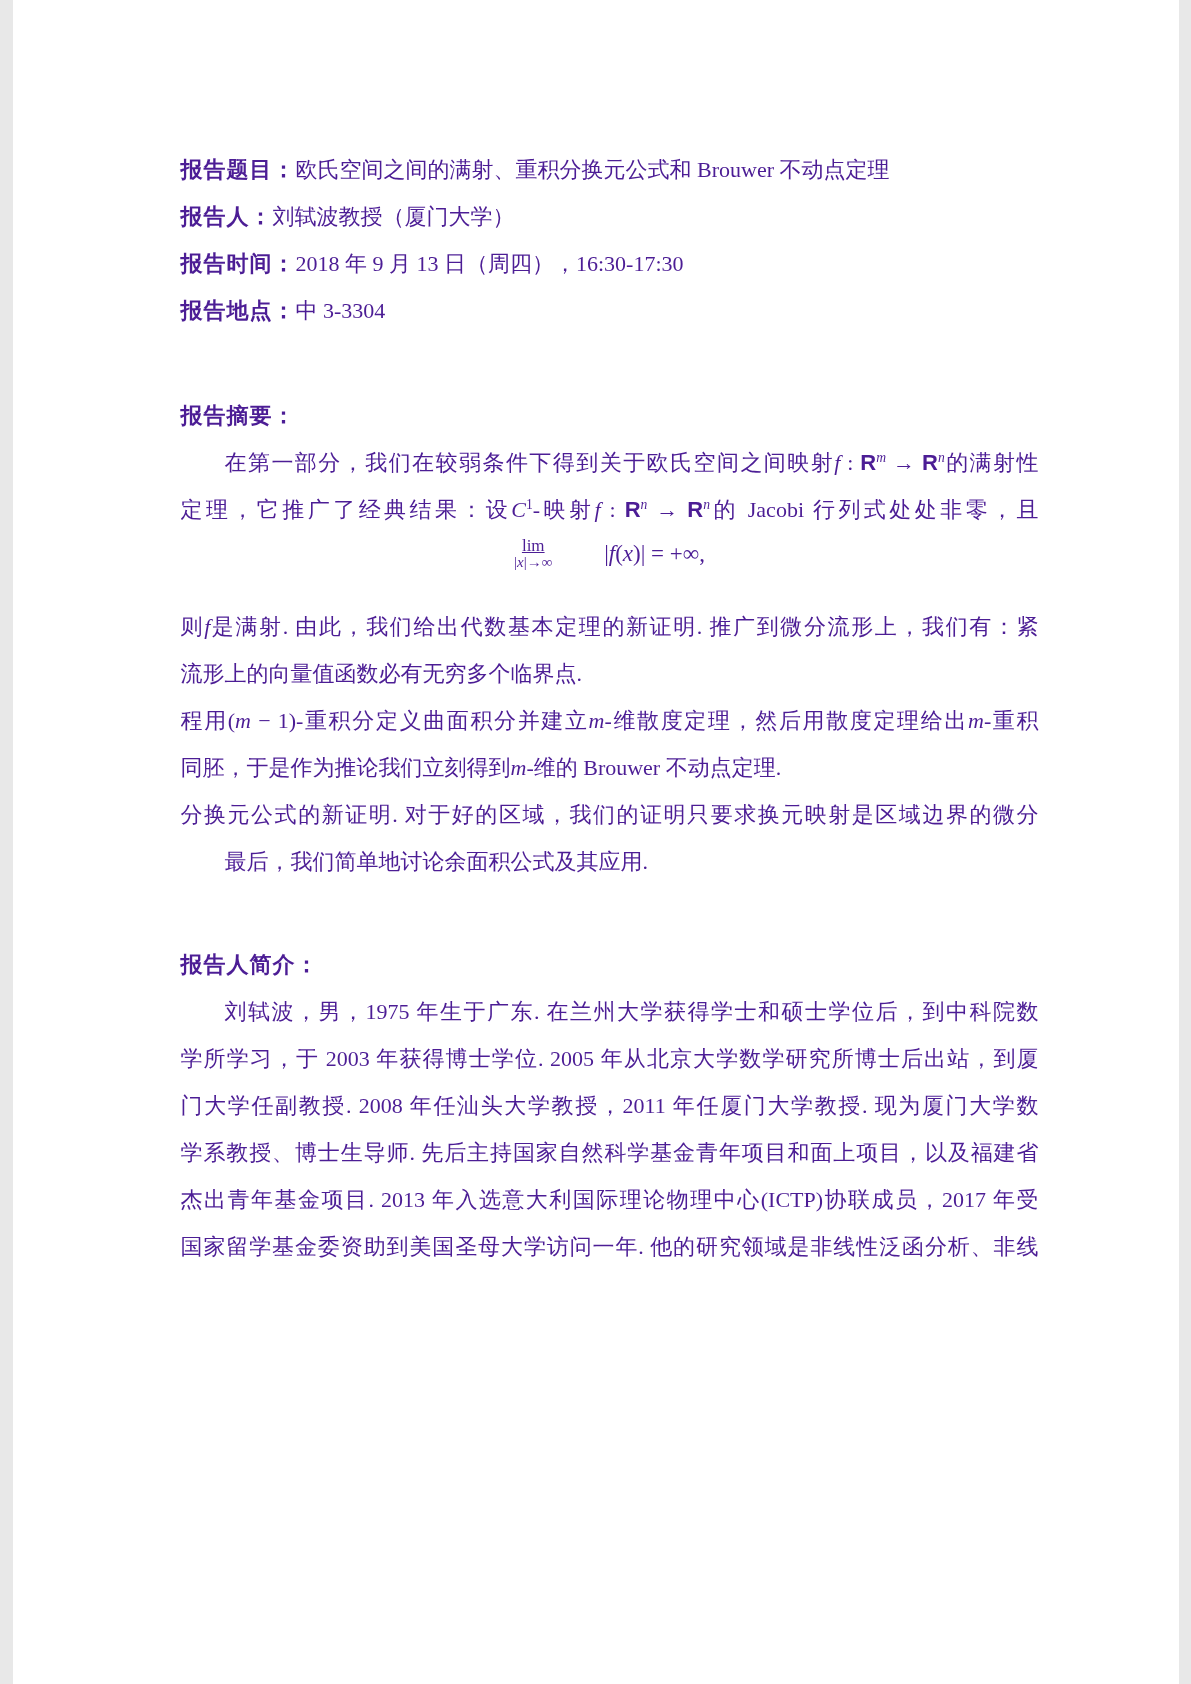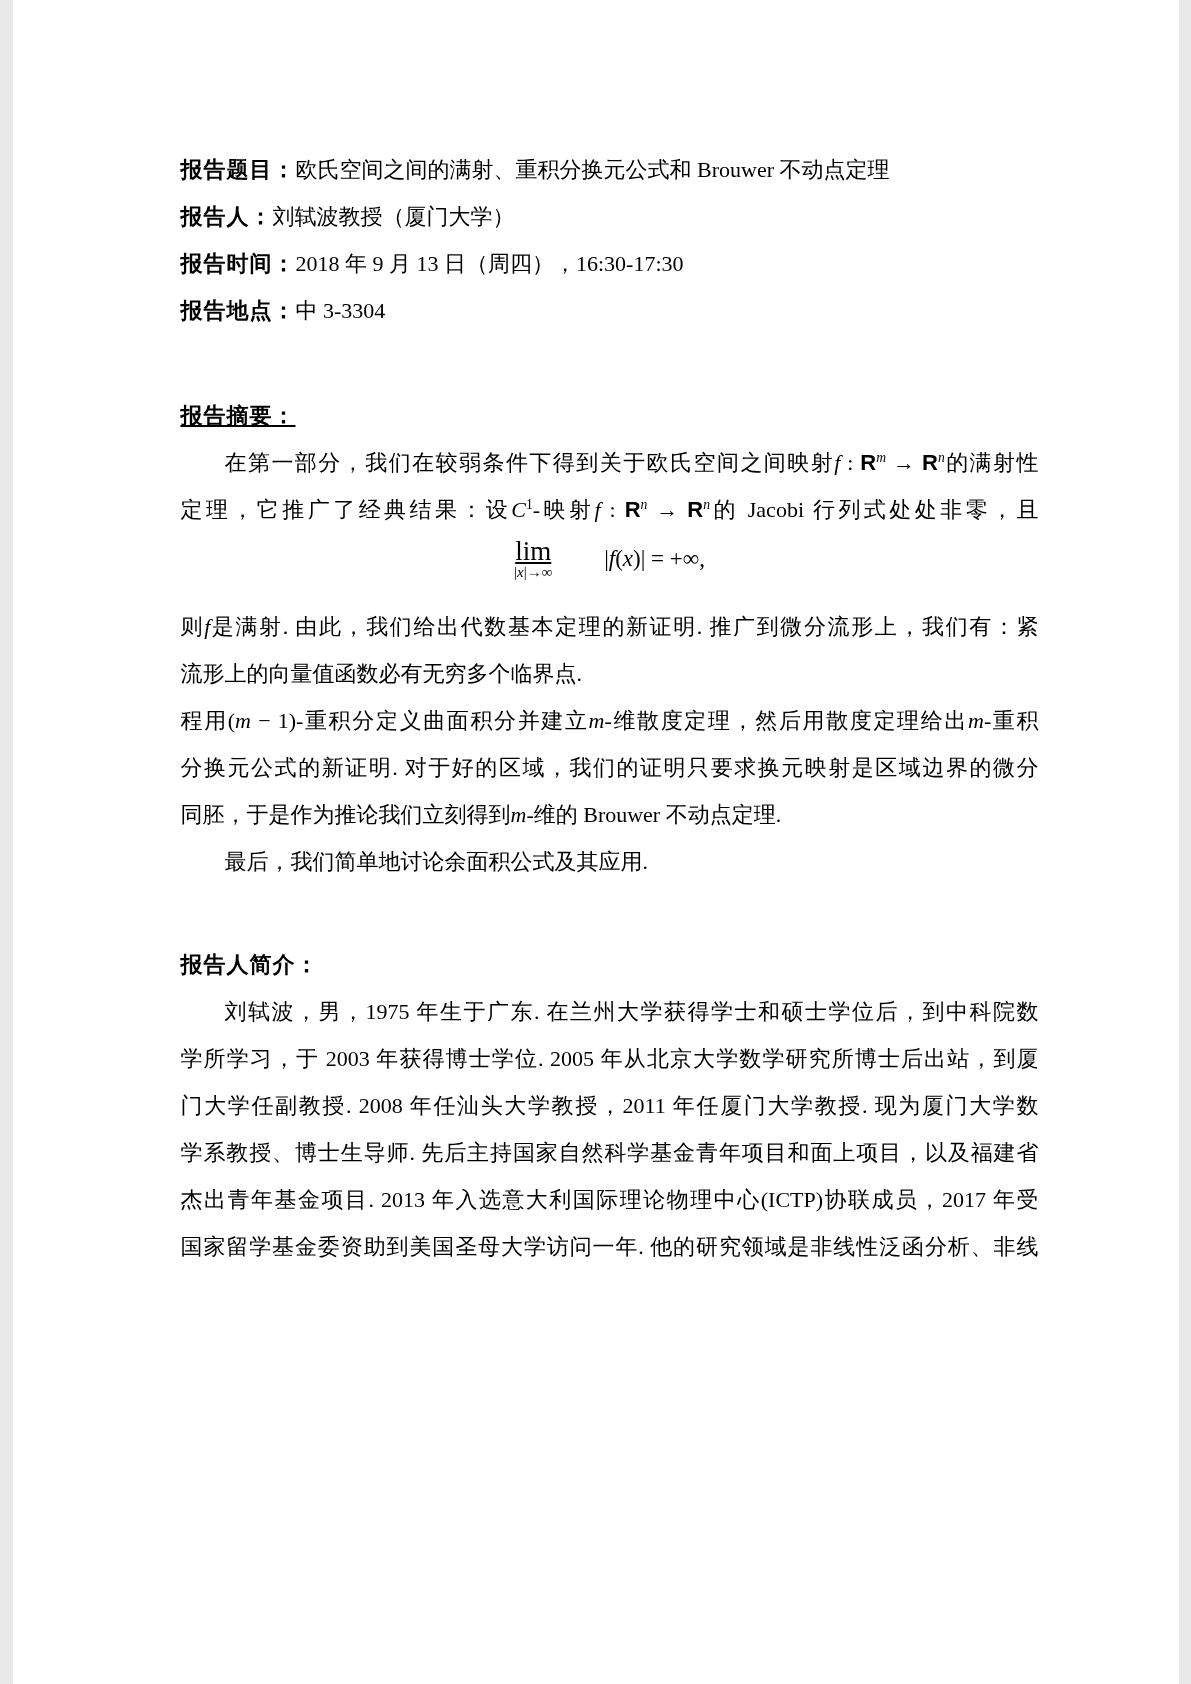--- a/index.html
+++ b/index.html
@@ -1,21 +1,21 @@
 <!DOCTYPE html>
 <html><head>
 <meta charset="utf-8">
 <style>
   html,body{margin:0;padding:0;background:#e8e8e8;}
   .page{
     position:relative;
     width:1166px;height:1684px;
     margin:0 auto;
     background:#ffffff;
-    color:#000000;
+    color:#4c1d95;
     font-family:"Liberation Serif","DejaVu Serif",serif;
     font-size:22px;
     overflow:hidden;
   }
   .content{
     position:absolute;
     left:168px;
     width:858px;
     top:146px;
   }
@@ -30,21 +30,21 @@
     letter-spacing:1px;
   }
   .hval{ }
   .section-heading{
     height:47px;
     line-height:47px;
     font-weight:700;
     font-family:"Liberation Sans","DejaVu Sans",sans-serif;
     letter-spacing:1px;
   }
-  .abstract-heading{ margin-top:58px;text-decoration:underline; }
+  .abstract-heading{ margin-top:58px; }
   .bio-heading{ margin-top:56px; }
   .line{
     height:47px;
     line-height:47px;
     white-space:nowrap;
   }
   .line.fill{
     white-space:normal;
     text-align:justify;
     text-align-last:justify;
@@ -63,21 +63,21 @@
     font-size:23px;
   }
   .lim-stack{
     display:inline-flex;
     flex-direction:column;
     align-items:center;
     vertical-align:middle;
     line-height:1.05;
     margin-right:10px;
   }
-  .lim-word{ font-size:27px;text-decoration:underline; }
+  .lim-word{ font-size:17px;text-decoration:underline; }
   .lim-sub{ font-size:15px; }
   .f-body{ vertical-align:middle;margin-left:36px; }
 </style>
 </head>
 <body>
 
 <div class="page">
   <div class="content">
 
     <div>
@@ -107,22 +107,22 @@
         <span class="lim-word">lim</span>
         <span class="lim-sub"><span>|</span><span class="mi">x</span><span>|→∞</span></span>
       </span>
       <span class="f-body"><span>|</span><span class="mi">f</span><span>(</span><span class="mi">x</span><span>)| = +∞,</span></span>
     </div>
 
     <div>
         <div class="line fill"><span>则</span><span class="mi">f</span><span>是满射.  由此，我们给出代数基本定理的新证明.  推广到微分流形上，我们有：紧</span></div>
         <div class="line"><span>流形上的向量值函数必有无穷多个临界点.</span></div>
         <div class="line fill"><span>程用(</span><span class="mi">m</span><span> − 1)-重积分定义曲面积分并建立</span><span class="mi">m</span><span>-维散度定理，然后用散度定理给出</span><span class="mi">m</span><span>-重积</span></div>
+        <div class="line"><span>同胚，于是作为推论我们立刻得到</span><span class="mi">m</span><span>-维的 Brouwer 不动点定理.</span></div>
         <div class="line fill"><span>分换元公式的新证明.  对于好的区域，我们的证明只要求换元映射是区域边界的微分</span></div>
-        <div class="line"><span>同胚，于是作为推论我们立刻得到</span><span class="mi">m</span><span>-维的 Brouwer 不动点定理.</span></div>
         <div class="line indent"><span>最后，我们简单地讨论余面积公式及其应用.</span></div>
       </div>
 
     <div class="section-heading bio-heading">报告人简介：</div>
 
     <div>
         <div class="line indent fill"><span>刘轼波，男，1975 年生于广东.  在兰州大学获得学士和硕士学位后，到中科院数</span></div>
         <div class="line fill"><span>学所学习，于 2003 年获得博士学位.  2005 年从北京大学数学研究所博士后出站，到厦</span></div>
         <div class="line fill"><span>门大学任副教授.  2008 年任汕头大学教授，2011 年任厦门大学教授.  现为厦门大学数</span></div>
         <div class="line fill"><span>学系教授、博士生导师.  先后主持国家自然科学基金青年项目和面上项目，以及福建省</span></div>

